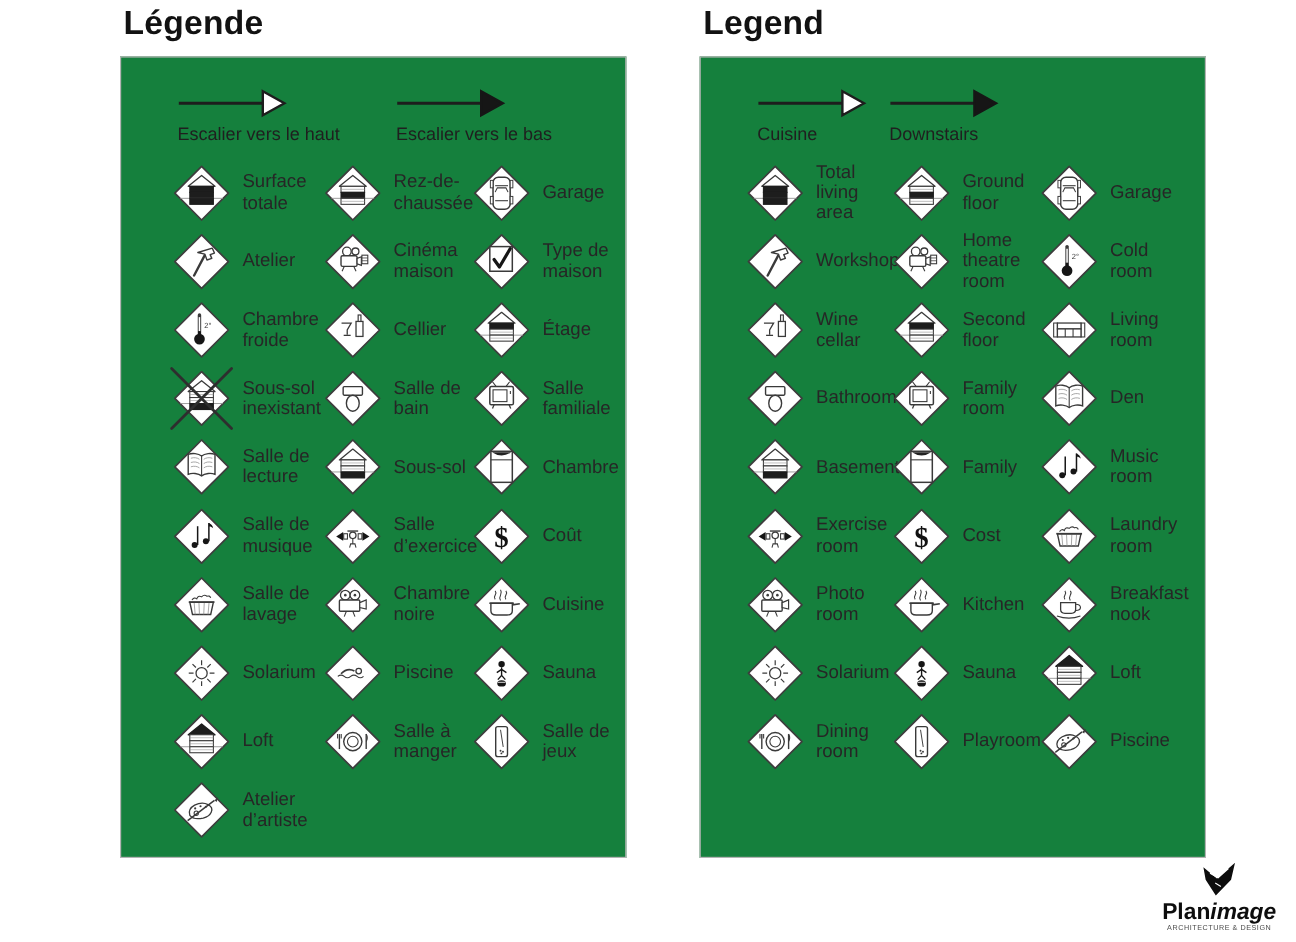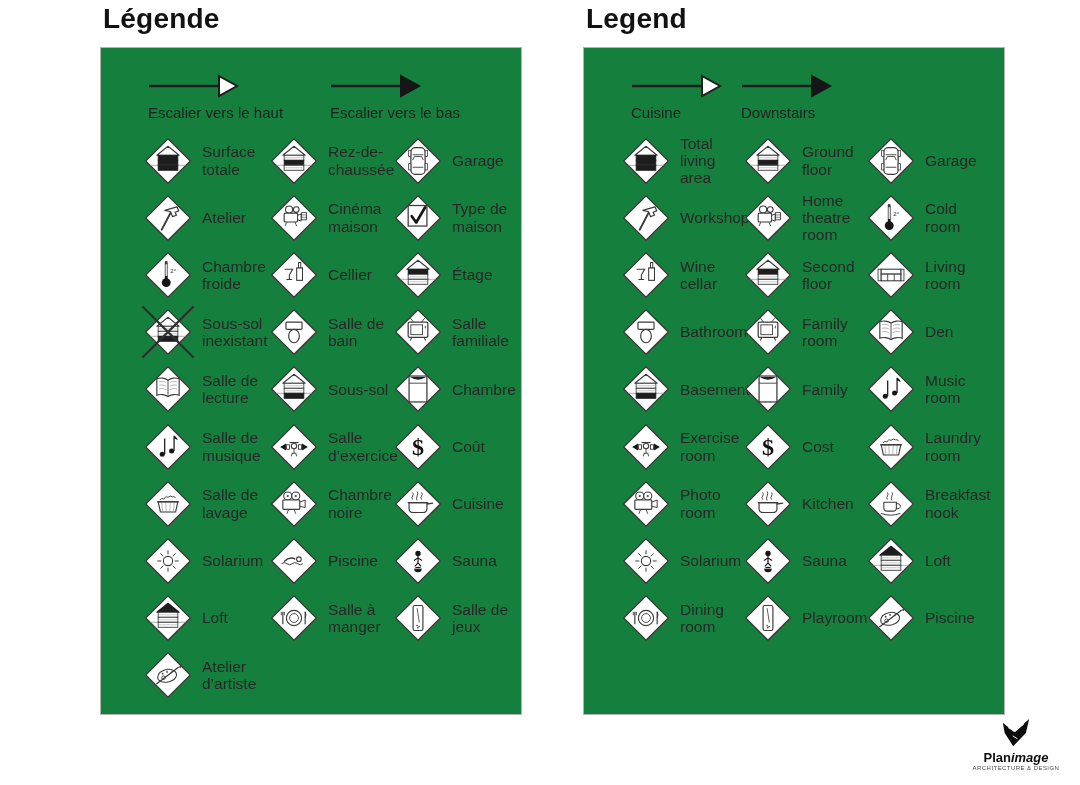--- a/index.html
+++ b/index.html
@@ -16,21 +16,21 @@
   .en .arrow-block:first-child{width:110px;}
   .arrow-block svg{display:block;margin-bottom:5px;}
   .arrow-label{font-size:15px;color:#1f1f1f;}
   .grid{display:grid;padding-left:27px;grid-template-columns:126px 124px 1fr;grid-auto-rows:57.2px;}
   .en .grid{padding-left:22px;grid-template-columns:122px 123px 1fr;}
   .cell{display:flex;align-items:center;gap:8px;}
   .diamond{flex:0 0 auto;width:52px;height:52px;display:flex;}
   .label{font-size:15.5px;line-height:1.12;color:#262626;white-space:pre-line;}
   .logo{position:absolute;right:12px;top:718px;width:104px;display:flex;flex-direction:column;align-items:center;}
   .logo svg{display:block;margin-bottom:1px;}
-  .brand{font-size:13px;line-height:1;white-space:nowrap;}
+  .brand{font-size:19px;line-height:1;white-space:nowrap;}
   .brand .b1{font-weight:700;color:#0d0d0d;}
   .brand .b2{font-weight:700;font-style:italic;color:#0d0d0d;}
   .tagline{font-size:6px;letter-spacing:.45px;color:#4a4a4a;margin-top:1px;white-space:nowrap;}
 </style>
 </head>
 <body>
 
 <main class="page">
 
   <section class="panel-group fr">

